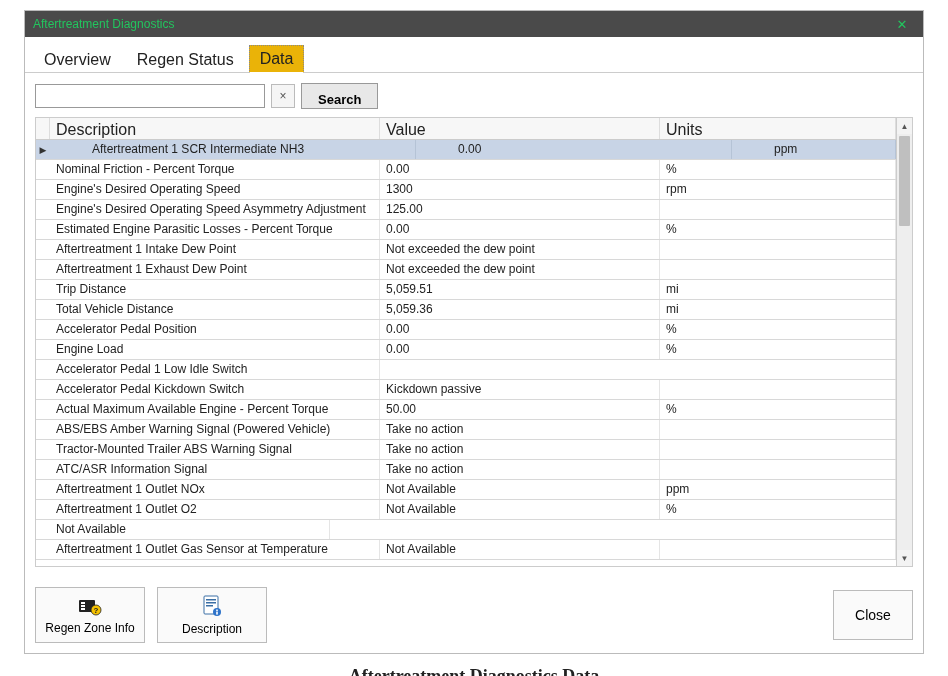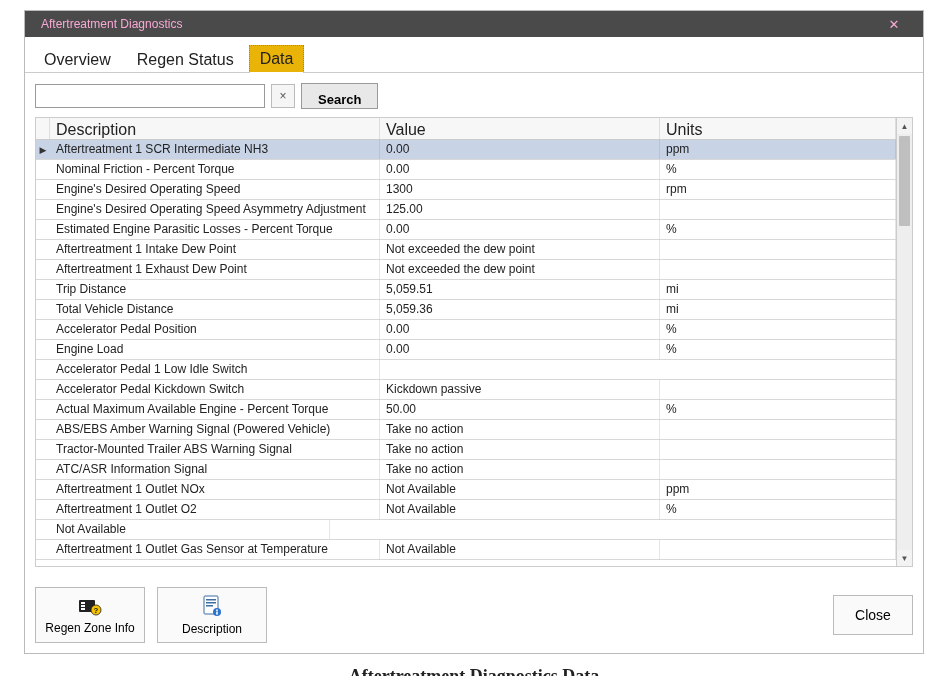--- a/index.html
+++ b/index.html
@@ -19,24 +19,24 @@
   }
   .window {
     width: 900px;
     margin: 0 auto;
     border: 1px solid #bbb;
     background: #fff;
   }
   .titlebar {
     height: 26px;
     background: #4a4a4a;
-    color: #f9a8d4;
-    display: flex;
-    align-items: center;
-    padding: 0 16px;
+    color: #22c55e;
+    display: flex;
+    align-items: center;
+    padding: 0 8px;
     font-size: 12px;
   }
   .titlebar .title { flex: 1; }
   .titlebar .close {
     width: 26px;
     height: 20px;
     display: flex;
     align-items: center;
     justify-content: center;
     cursor: pointer;
@@ -142,21 +142,21 @@
   .cell {
     padding: 2px 6px;
     border-right: 1px solid #e5e5e5;
     font-size: 12px;
     white-space: nowrap;
     overflow: hidden;
   }
   .row.selected {
     background: #c8d4e6;
   }
-  .row.selected .cell { border-right-color: #b5c3d6; }
+  .row.selected .cell { border-right-color: #b5c3d6; margin-left: 36px; }
   .ind-cell {
     width: 14px;
     flex: none;
     padding: 0;
     display: flex;
     align-items: center;
     justify-content: center;
     font-size: 9px;
     color: #333;
   }
@@ -204,21 +204,21 @@
     flex-direction: column;
     align-items: center;
     justify-content: center;
     gap: 2px;
     font-size: 12px;
   }
   .big-btn .icon { font-size: 18px; line-height: 1; }
   .spacer { flex: 1; }
   .close-btn {
     width: 80px;
-    height: 40px;
+    height: 50px;
     border: 1px solid #bbb;
     background: #fafafa;
     cursor: pointer;
     font-size: 14px;
   }
 
   .caption {
     text-align: center;
     font-family: "Times New Roman", serif;
     font-weight: bold;

